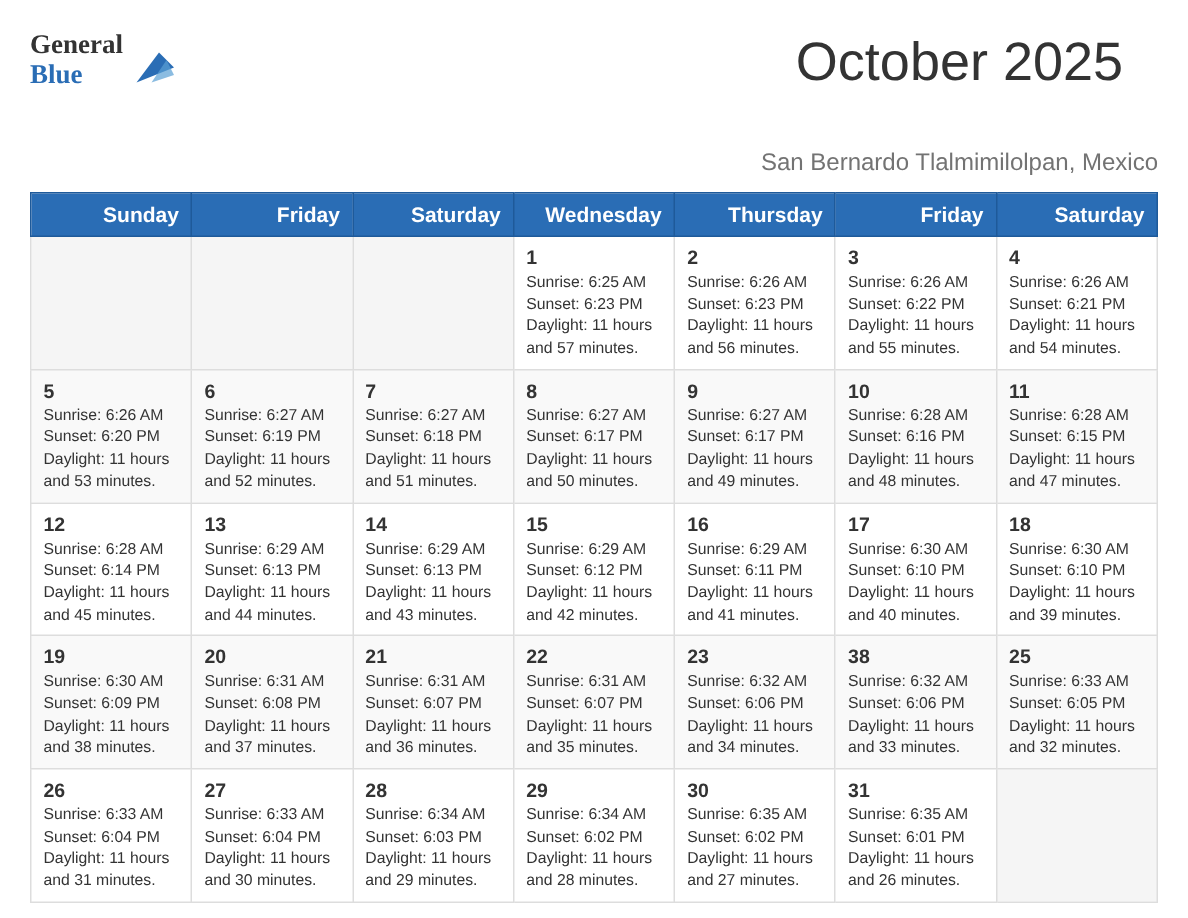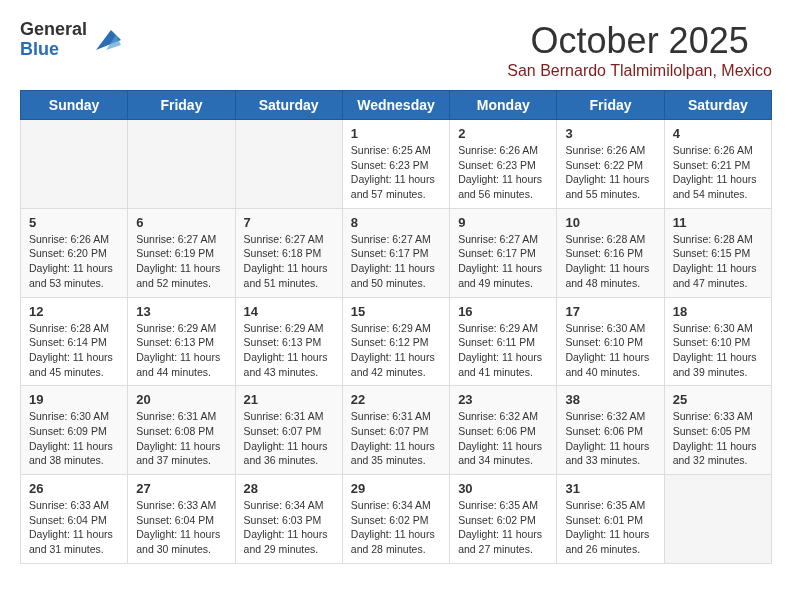--- a/index.html
+++ b/index.html
@@ -11,21 +11,22 @@
       padding: 20px;
     }
     .header {
       display: flex;
       align-items: flex-start;
       justify-content: space-between;
       margin-bottom: 10px;
     }
     .logo {
       display: flex;
-      align-items: center;
+      align-items: flex-end;
+      font-family: Liberation Serif, serif;
     }
     .logo-text {
       display: flex;
       flex-direction: column;
       line-height: 1.1;
     }
     .logo-general {
       font-size: 18px;
       font-weight: bold;
       color: #333;
@@ -43,31 +44,32 @@
     .title-section {
       text-align: center;
     }
     .month-title {
       font-size: 36px;
       color: #333;
       font-weight: normal;
     }
     .subtitle {
       font-size: 16px;
-      color: #7f1d1d;
+      color: #737373;
+      margin-top: 38px;
     }
     .calendar {
       width: 100%;
       border-collapse: collapse;
       border: 1px solid #ccc;
     }
     .calendar th {
       background-color: #2a6db5;
       color: white;
-      text-align: center;
+      text-align: right;
       padding: 6px 8px;
       font-size: 14px;
       border: 1px solid #1e5a9a;
     }
     .calendar td {
       vertical-align: top;
       padding: 6px 8px;
       border: 1px solid #ddd;
       width: calc(100% / 7);
       min-height: 80px;
@@ -113,21 +115,21 @@
   </div>
 </div>
 
 <table class="calendar">
   <thead>
     <tr>
     <th>Sunday</th>
         <th>Friday</th>
         <th>Saturday</th>
         <th>Wednesday</th>
-        <th>Monday</th>
+        <th>Thursday</th>
         <th>Friday</th>
         <th>Saturday</th>
       </tr>
   </thead>
   <tbody>
   <tr>
         <td class="empty-cell"></td>
         <td class="empty-cell"></td>
         <td class="empty-cell"></td>
         <td>

